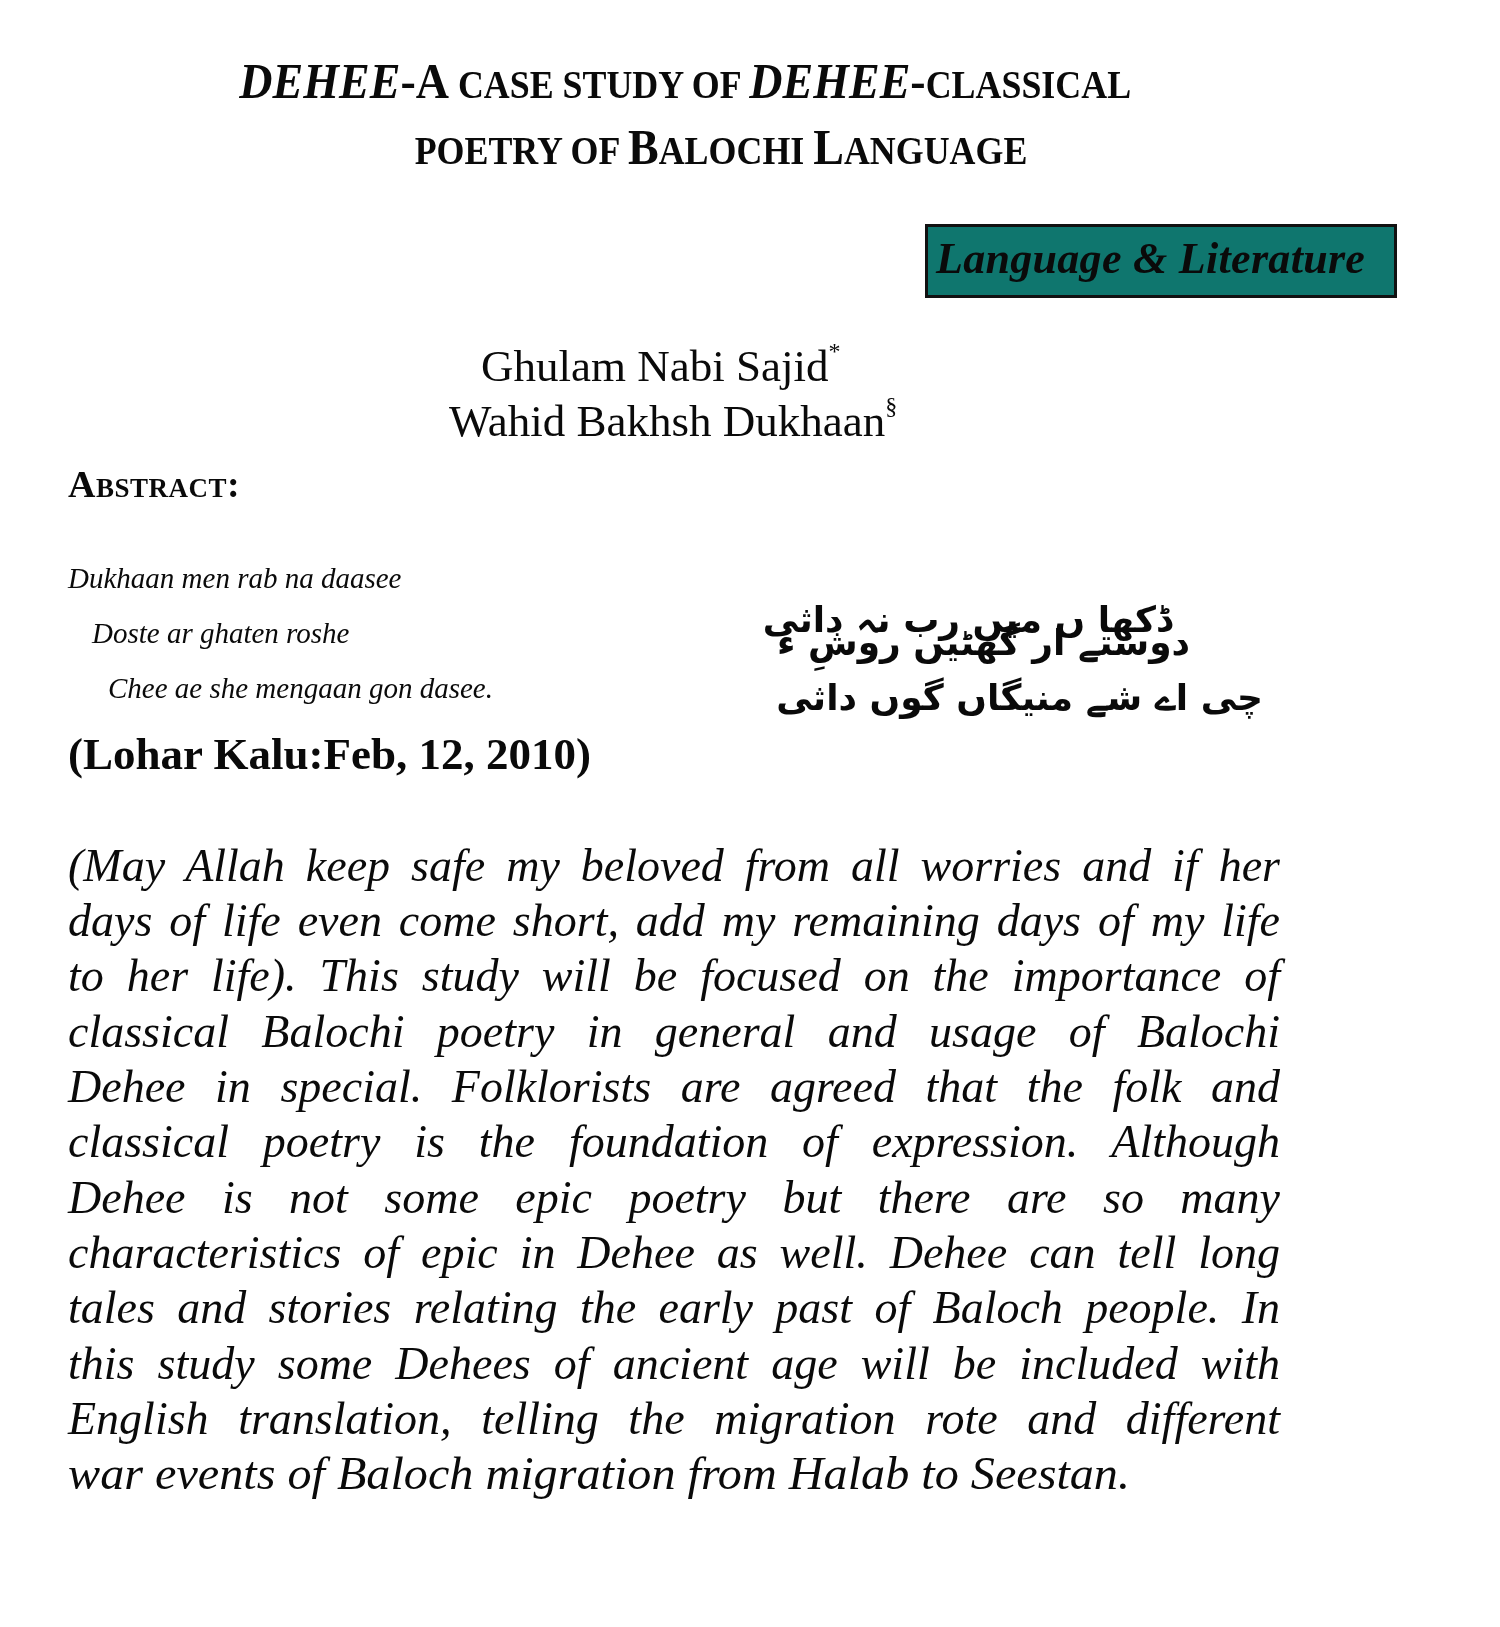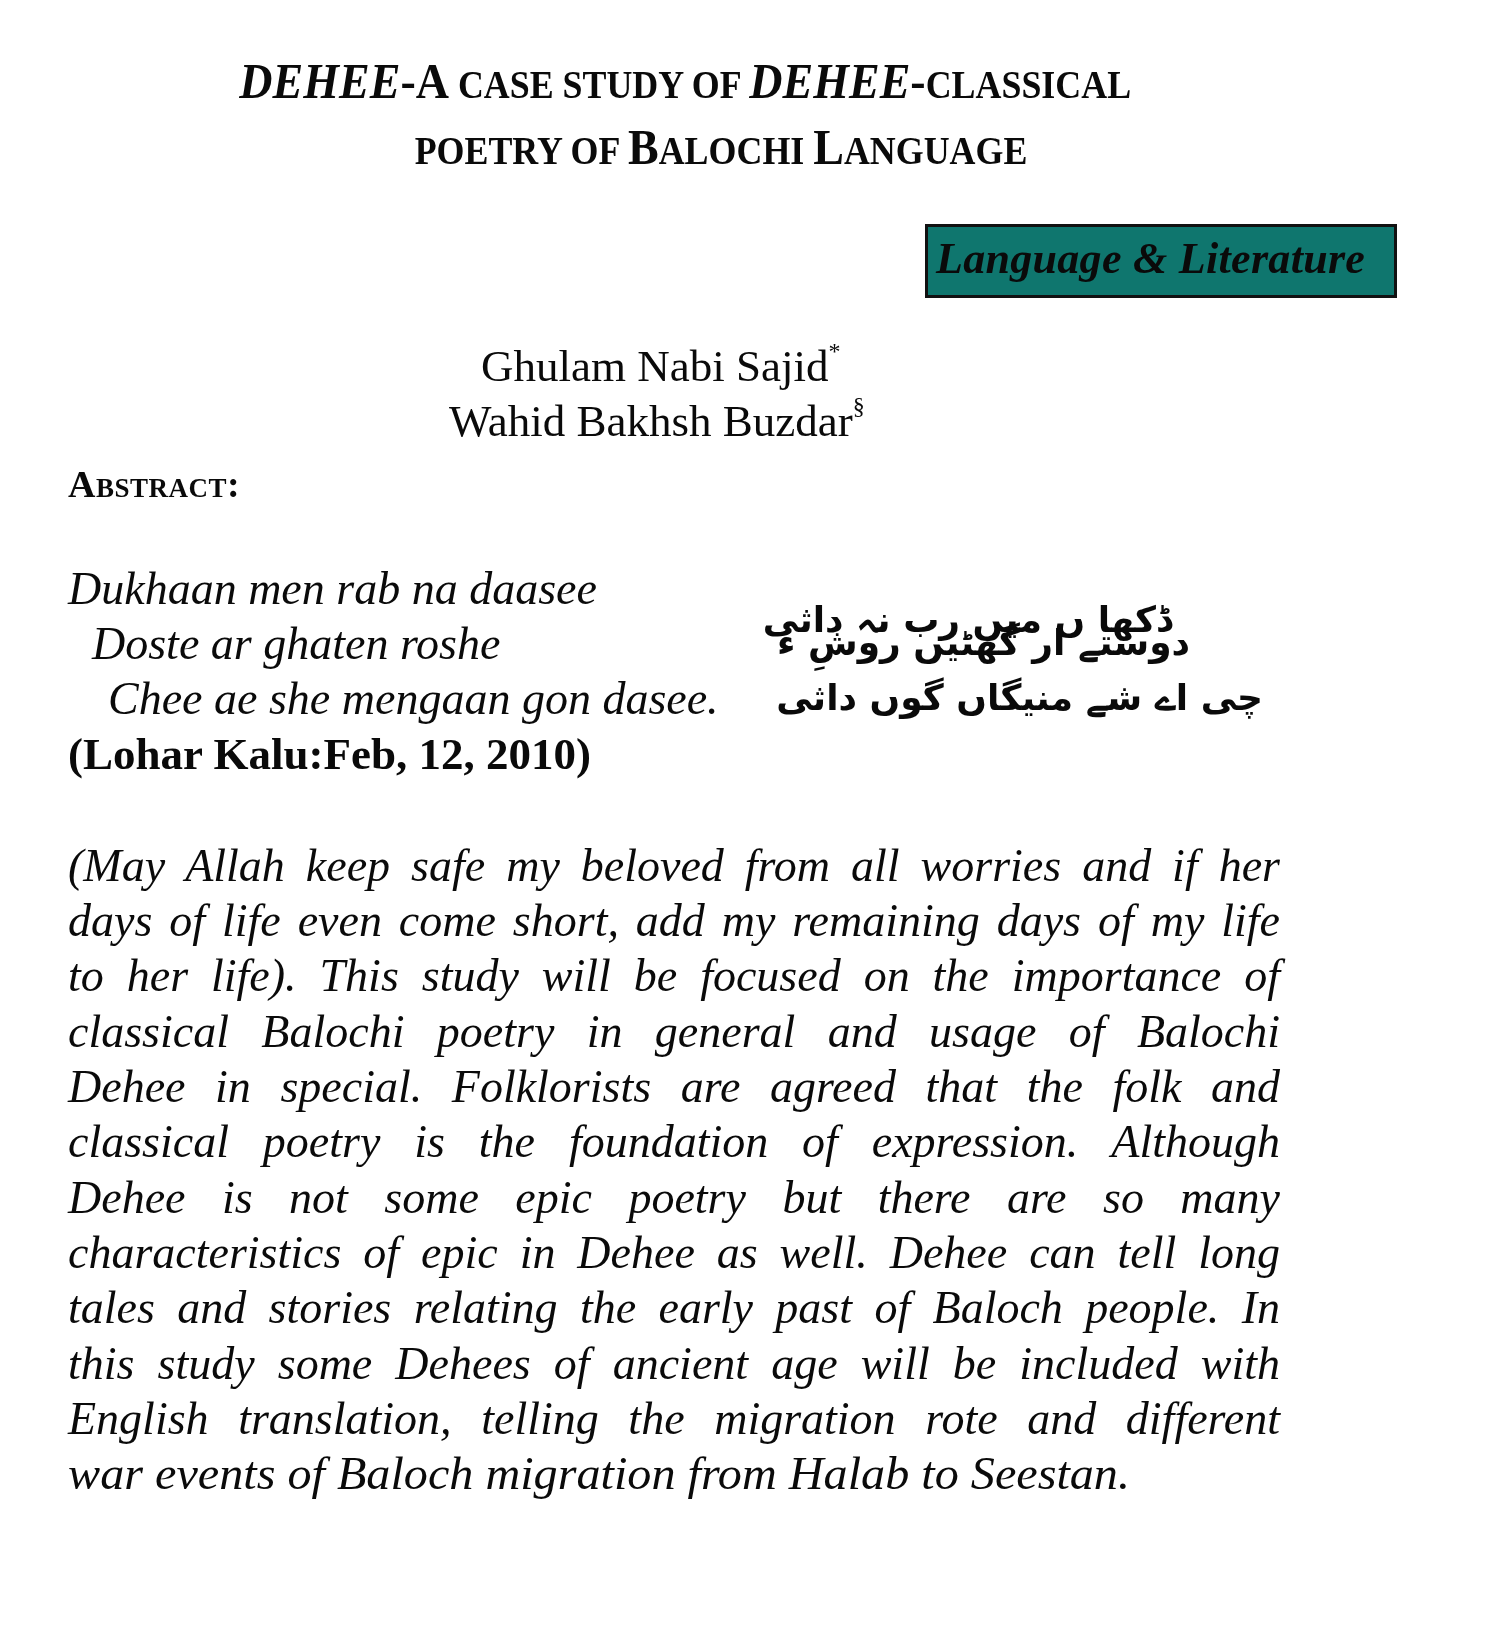--- a/index.html
+++ b/index.html
@@ -34,21 +34,21 @@
   .a2 { left: 449px; top: 395px; }
 
   .abstract-heading {
     position: absolute; left: 68px; top: 462px;
     font-family: "Liberation Serif", serif; font-weight: bold; font-size: 38px;
     font-variant: small-caps; white-space: nowrap; letter-spacing: 0.5px;
   }
 
   .verse {
     position: absolute; left: 68px;
-    font-family: "Liberation Serif", serif; font-style: italic; font-size: 46px; white-space: nowrap;
+    font-family: "Liberation Serif", serif; font-style: italic; font-size: 29px; white-space: nowrap;
   }
   .v1 { top: 562px; } .v2 { top: 617px; margin-left: 24px; } .v3 { top: 672px; margin-left: 40px; }
 
   .urdu {
     position: absolute; font-family: "DejaVu Sans", sans-serif; font-weight: bold; font-size: 36px;
     direction: rtl; white-space: nowrap; text-align: right;
   }
   .u1 { right: 328px; top: 568px; margin-top: 31px; }
   .u2 { right: 310px; top: 622px; }
   .u3 { right: 237px; top: 677px; }
@@ -77,21 +77,21 @@
 
   <div class="title-line t2">
     <span class="sc">POETRY OF </span><span class="big">B</span><span class="sc">ALOCHI </span><span class="big">L</span><span class="sc">ANGUAGE</span>
   </div>
 
   <div class="category-box">
     <span>Language &amp; Literature</span>
   </div>
 
   <div class="author a1"><span>Ghulam Nabi Sajid</span><sup>*</sup></div>
-  <div class="author a2"><span>Wahid Bakhsh Buzdar</span><sup>§</sup></div>
+  <div class="author a2"><span>Wahid Bakhsh Dukhaan</span><sup>§</sup></div>
 
   <div class="abstract-heading">Abstract:</div>
 
   <div class="verse v1">Dukhaan men rab na daasee</div>
   <div class="verse v2">Doste ar ghaten roshe</div>
   <div class="verse v3">Chee ae she mengaan gon dasee.</div>
 
   <div class="urdu u1">ڈکھا ں میں رب نہ داثی</div>
   <div class="urdu u2">دوستے ار گھٹیں روشِ ء</div>
   <div class="urdu u3">چی اے شے منیگاں گوں داثی</div>

